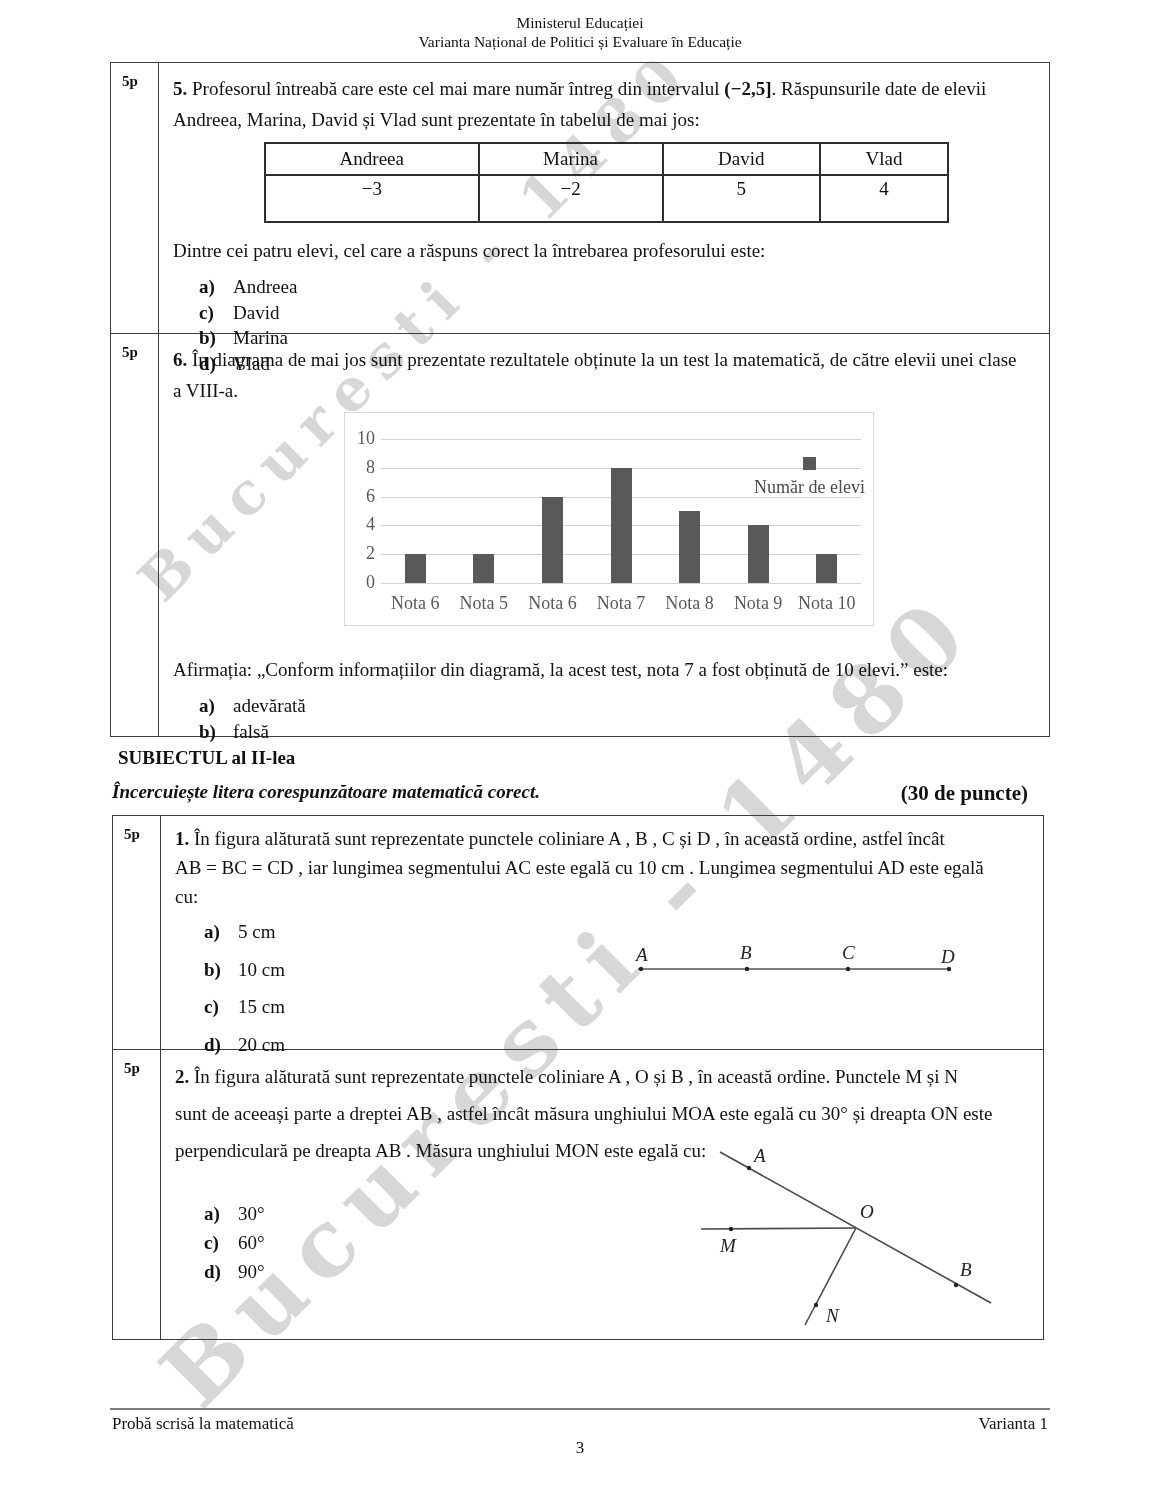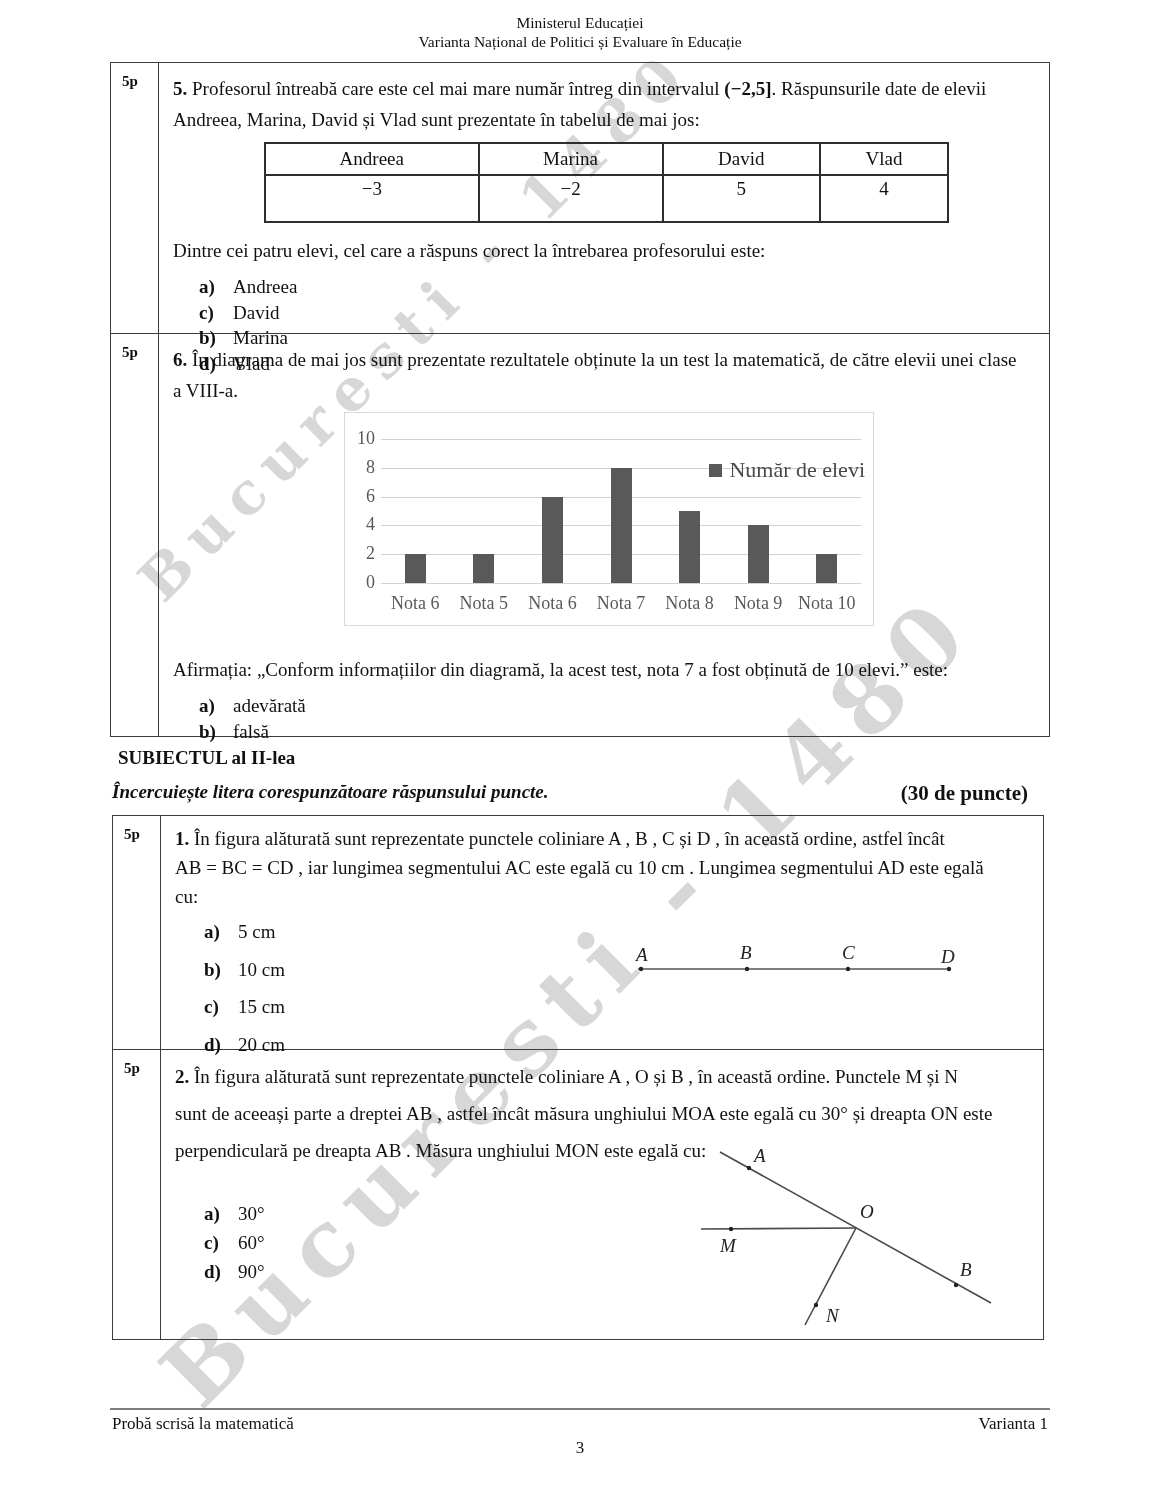--- a/index.html
+++ b/index.html
@@ -54,21 +54,21 @@
   .chart-box { position:relative; margin:6px 0 0 171px; width:530px; height:214px;
                border:1px solid #d9d9d9; box-sizing:border-box; }
   .chart-plot { position:absolute; left:36px; top:26px; width:480px; height:144px; }
   .gridline { position:absolute; left:0; right:0; border-top:1px solid #d2d2d2; }
   .ytick { position:absolute; left:-34px; width:28px; text-align:right;
            transform:translateY(-55%); font-size:18px; color:#595959; line-height:1; }
   .bar { position:absolute; bottom:0; width:21px; }
   .xcat { position:absolute; top:154px; text-align:center; font-size:18px;
           color:#595959; white-space:nowrap; }
   .legend { position:absolute; right:8px; top:44px; display:flex; align-items:center;
-            gap:7px; font-size:22px; color:#4a4a4a; }
+            gap:7px; font-size:18px; color:#4a4a4a;flex-direction:column; }
   .legend-swatch { width:13px; height:13px; background:#595959; }
   
   .statement { margin-top:28px; line-height:31px; }
   
   .sub2-title  { position:absolute; left:118px; top:747px; font-weight:bold; font-size:19px; }
   .sub2-instr  { position:absolute; left:112px; top:781px; font-weight:bold; font-style:italic; font-size:19px; }
   .sub2-points { position:absolute; right:132px; top:781px; font-weight:bold; font-size:21px;text-align:center; }
   
   .fig1 { position:absolute; left:474px; top:123px; }
   .fig2 { position:absolute; left:519px; top:88px; }
@@ -164,21 +164,21 @@
         <div class="statement">Afirmația: „Conform informațiilor din diagramă, la acest test, nota 7 a fost obținută de 10 elevi.” este:</div>
         <div class="opts" style="margin-left:26px;">
           <div class="opt"><span class="letter">a)</span><span>adevărată</span></div>
           <div class="opt"><span class="letter">b)</span><span>falsă</span></div>
         </div>
       </div>
     </div>
   </div>
 
   <div class="sub2-title">SUBIECTUL al II-lea</div>
-  <div class="sub2-instr">Încercuiește litera corespunzătoare răspunsului puncte.</div>
+  <div class="sub2-instr">Încercuiește litera corespunzătoare matematică corect.</div>
   <div class="sub2-points">(30 de puncte)</div>
 
   <div class="sec sec2">
 
     <div class="qrow lh29" style="height:233px;">
       <div class="pts-cell">5p</div>
       <div class="q-cell" style="padding-top:8px;">
         <div class="q-line"><span class="qnum">1.</span><span> În figura alăturată sunt reprezentate punctele coliniare  A ,  B ,  C  și  D , în această ordine, astfel încât</span></div>
         <div class="q-line">AB = BC = CD , iar lungimea segmentului  AC  este egală cu 10 cm . Lungimea segmentului  AD  este egală</div>
         <div class="q-line">cu:</div>

